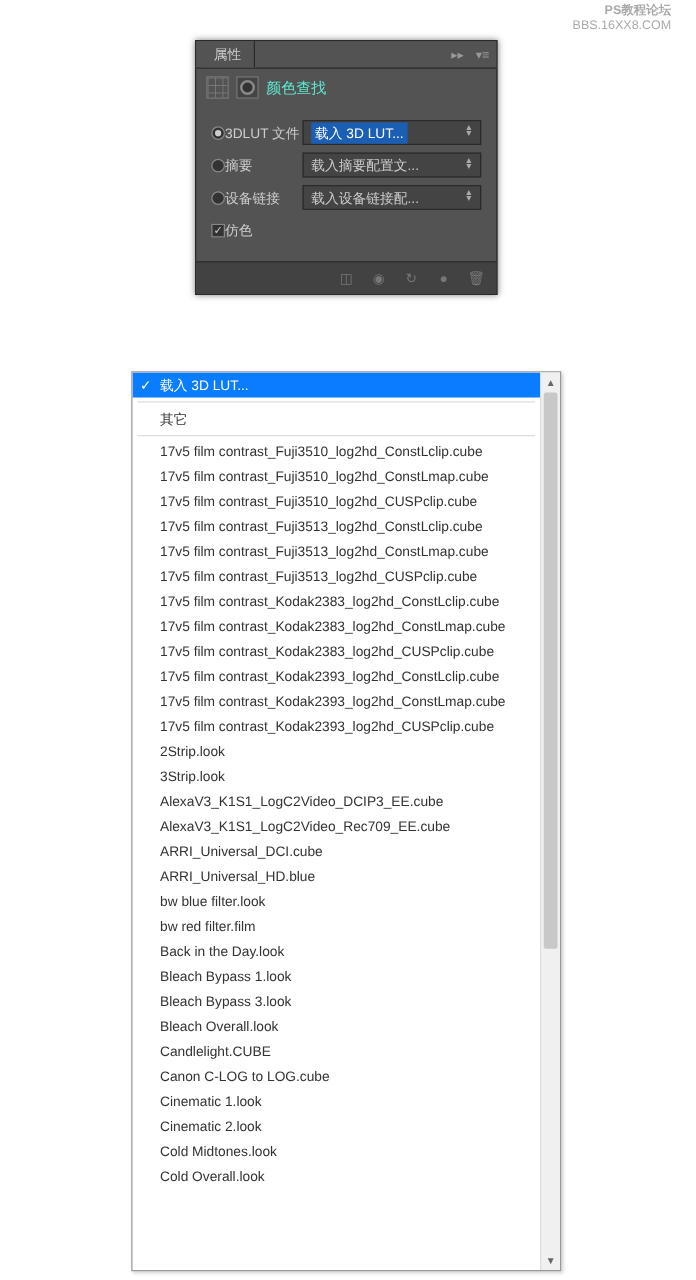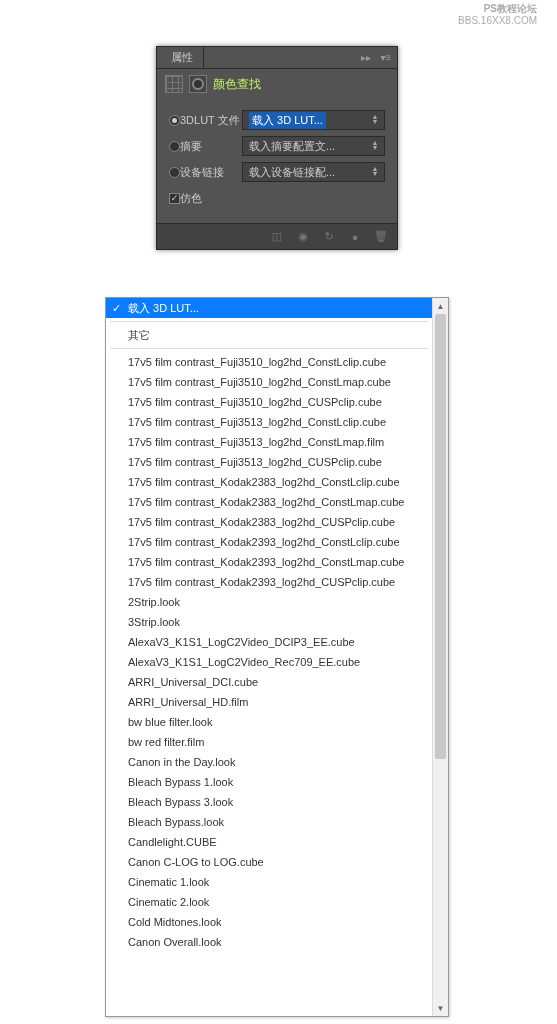--- a/index.html
+++ b/index.html
@@ -28,21 +28,20 @@
     }
     
     .panel {
       position: absolute;
       top: 32px;
       left: 156px;
       width: 242px;
       background: #535353;
       border: 1px solid #2a2a2a;
       box-shadow: 0 0 5px rgba(0,0,0,0.5);
-      margin-top: 14px;
     }
     .panel-header {
       display: flex;
       align-items: center;
       background: #535353;
       height: 22px;
       border-bottom: 1px solid #2a2a2a;
       padding: 0 4px;
     }
     .panel-tab {
@@ -86,21 +85,21 @@
                   linear-gradient(90deg, #777 1px, transparent 1px) 0 0/6px 6px;
     }
     .icon-circle {
       width: 12px;
       height: 12px;
       border-radius: 50%;
       background: #333;
       border: 2px solid #888;
     }
     .panel-title {
-      color: #bef264;
+      color: #5eead4;
       font-size: 12px;
       text-align: right;
     }
     .panel-body {
       padding: 8px 12px 12px;
     }
     .row {
       display: flex;
       align-items: center;
       height: 26px;
@@ -331,46 +330,46 @@
   <div class="list-content">
     <div class="list-item selected">载入 3D LUT...</div>
     <div class="list-divider"></div>
     <div class="list-item">其它</div>
     <div class="list-divider"></div>
     <div id="lut-items">
         <div class="list-item">17v5 film contrast_Fuji3510_log2hd_ConstLclip.cube</div>
         <div class="list-item">17v5 film contrast_Fuji3510_log2hd_ConstLmap.cube</div>
         <div class="list-item">17v5 film contrast_Fuji3510_log2hd_CUSPclip.cube</div>
         <div class="list-item">17v5 film contrast_Fuji3513_log2hd_ConstLclip.cube</div>
-        <div class="list-item">17v5 film contrast_Fuji3513_log2hd_ConstLmap.film</div>
+        <div class="list-item">17v5 film contrast_Fuji3513_log2hd_ConstLmap.cube</div>
         <div class="list-item">17v5 film contrast_Fuji3513_log2hd_CUSPclip.cube</div>
         <div class="list-item">17v5 film contrast_Kodak2383_log2hd_ConstLclip.cube</div>
         <div class="list-item">17v5 film contrast_Kodak2383_log2hd_ConstLmap.cube</div>
         <div class="list-item">17v5 film contrast_Kodak2383_log2hd_CUSPclip.cube</div>
         <div class="list-item">17v5 film contrast_Kodak2393_log2hd_ConstLclip.cube</div>
         <div class="list-item">17v5 film contrast_Kodak2393_log2hd_ConstLmap.cube</div>
         <div class="list-item">17v5 film contrast_Kodak2393_log2hd_CUSPclip.cube</div>
         <div class="list-item">2Strip.look</div>
         <div class="list-item">3Strip.look</div>
         <div class="list-item">AlexaV3_K1S1_LogC2Video_DCIP3_EE.cube</div>
         <div class="list-item">AlexaV3_K1S1_LogC2Video_Rec709_EE.cube</div>
         <div class="list-item">ARRI_Universal_DCI.cube</div>
-        <div class="list-item">ARRI_Universal_HD.film</div>
+        <div class="list-item">ARRI_Universal_HD.blue</div>
         <div class="list-item">bw blue filter.look</div>
         <div class="list-item">bw red filter.film</div>
-        <div class="list-item">Canon in the Day.look</div>
+        <div class="list-item">Back in the Day.look</div>
         <div class="list-item">Bleach Bypass 1.look</div>
         <div class="list-item">Bleach Bypass 3.look</div>
-        <div class="list-item">Bleach Bypass.look</div>
+        <div class="list-item">Bleach Overall.look</div>
         <div class="list-item">Candlelight.CUBE</div>
         <div class="list-item">Canon C-LOG to LOG.cube</div>
         <div class="list-item">Cinematic 1.look</div>
         <div class="list-item">Cinematic 2.look</div>
         <div class="list-item">Cold Midtones.look</div>
-        <div class="list-item">Canon Overall.look</div>
+        <div class="list-item">Cold Overall.look</div>
       </div>
   </div>
   <div class="scrollbar">
     <div class="scroll-arrow">▲</div>
     <div class="scroll-thumb"></div>
     <div class="scroll-arrow" style="position:absolute;bottom:0;width:100%;">▼</div>
   </div>
 </div>
 
 </body></html>

